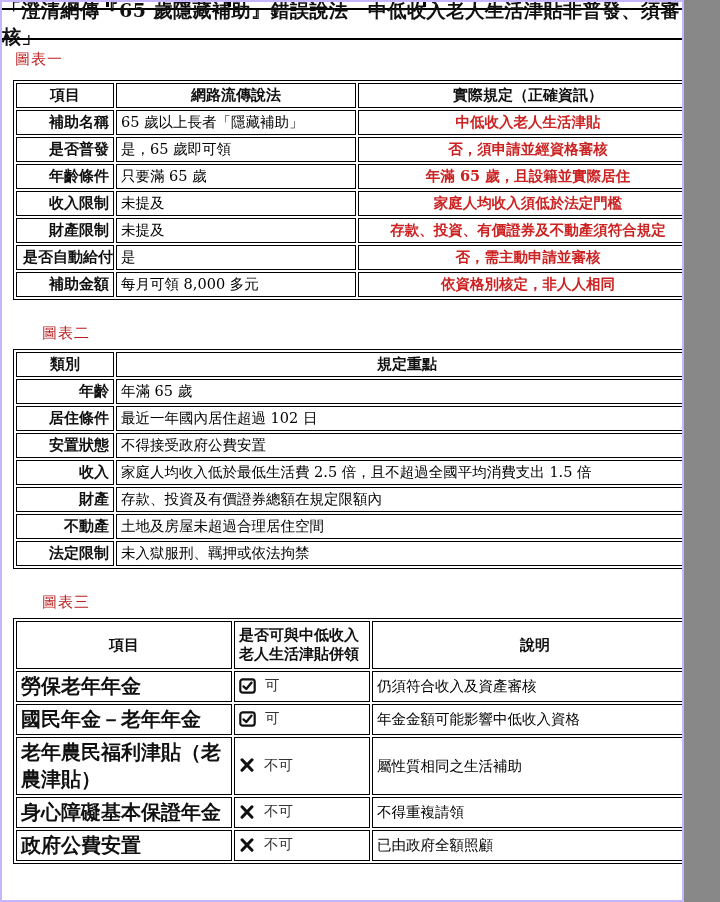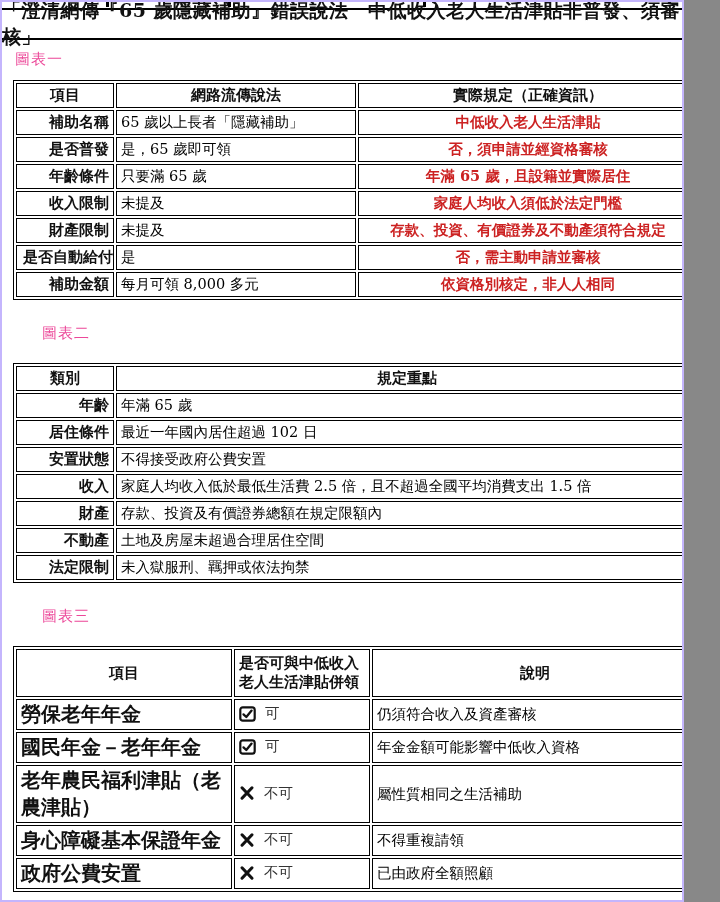--- a/index.html
+++ b/index.html
@@ -11,28 +11,28 @@
   .top-artifact { position:absolute; top:0; left:0; width:100%; height:6px; }
   .top-artifact i { position:absolute; top:0; width:3px; height:5px; background:#000; }
   .top-artifact i:nth-child(1){ left:104px; }
   .top-artifact i:nth-child(2){ left:226px; }
   .top-artifact i:nth-child(3){ left:421px; }
   .title-box {
     margin-top:6px; border-top:2px solid #000; border-bottom:2px solid #000;
     height:32px; display:flex; align-items:center; justify-content:center;
     font-size:19px; font-weight:bold; letter-spacing:0.5px; color:#111;
   }
-  .fig-label { margin:10px 0 0 13px; font-size:15px; color:#ec4899; letter-spacing:1px; }
+  .fig-label { margin:10px 0 0 13px; font-size:15px; color:#b91c1c; letter-spacing:1px; }
   .fig-label.gap { margin-top:24px;margin-left:40px; }
   table.doc-table {
     margin:11px 0 0 11px; width:688px;
     border-collapse:separate; border-spacing:2px;
     border:1px solid #000; background:#fff;
   }
-  table.doc-table.tight { margin-top:20px; }
+  table.doc-table.tight { margin-top:6px; }
   .doc-table th, .doc-table td {
     border:1px solid #000; height:25px; padding:1px 4px;
     font-size:14.5px; vertical-align:middle; word-break:break-all;
   }
   .doc-table th { font-size:15px; font-weight:bold; text-align:center; color:#111; }
   th.left { text-align:left; padding-left:4px; }
   td.rowhead { font-weight:bold; text-align:right; font-size:15px; color:#111; }
   td.rowhead-left { font-weight:bold; text-align:left; font-size:20px; color:#111; }
   td.claim, td.detail, td.note { color:#000000; text-align:left; }
   td.fact { color:#cc2222; font-weight:bold; text-align:center; }

